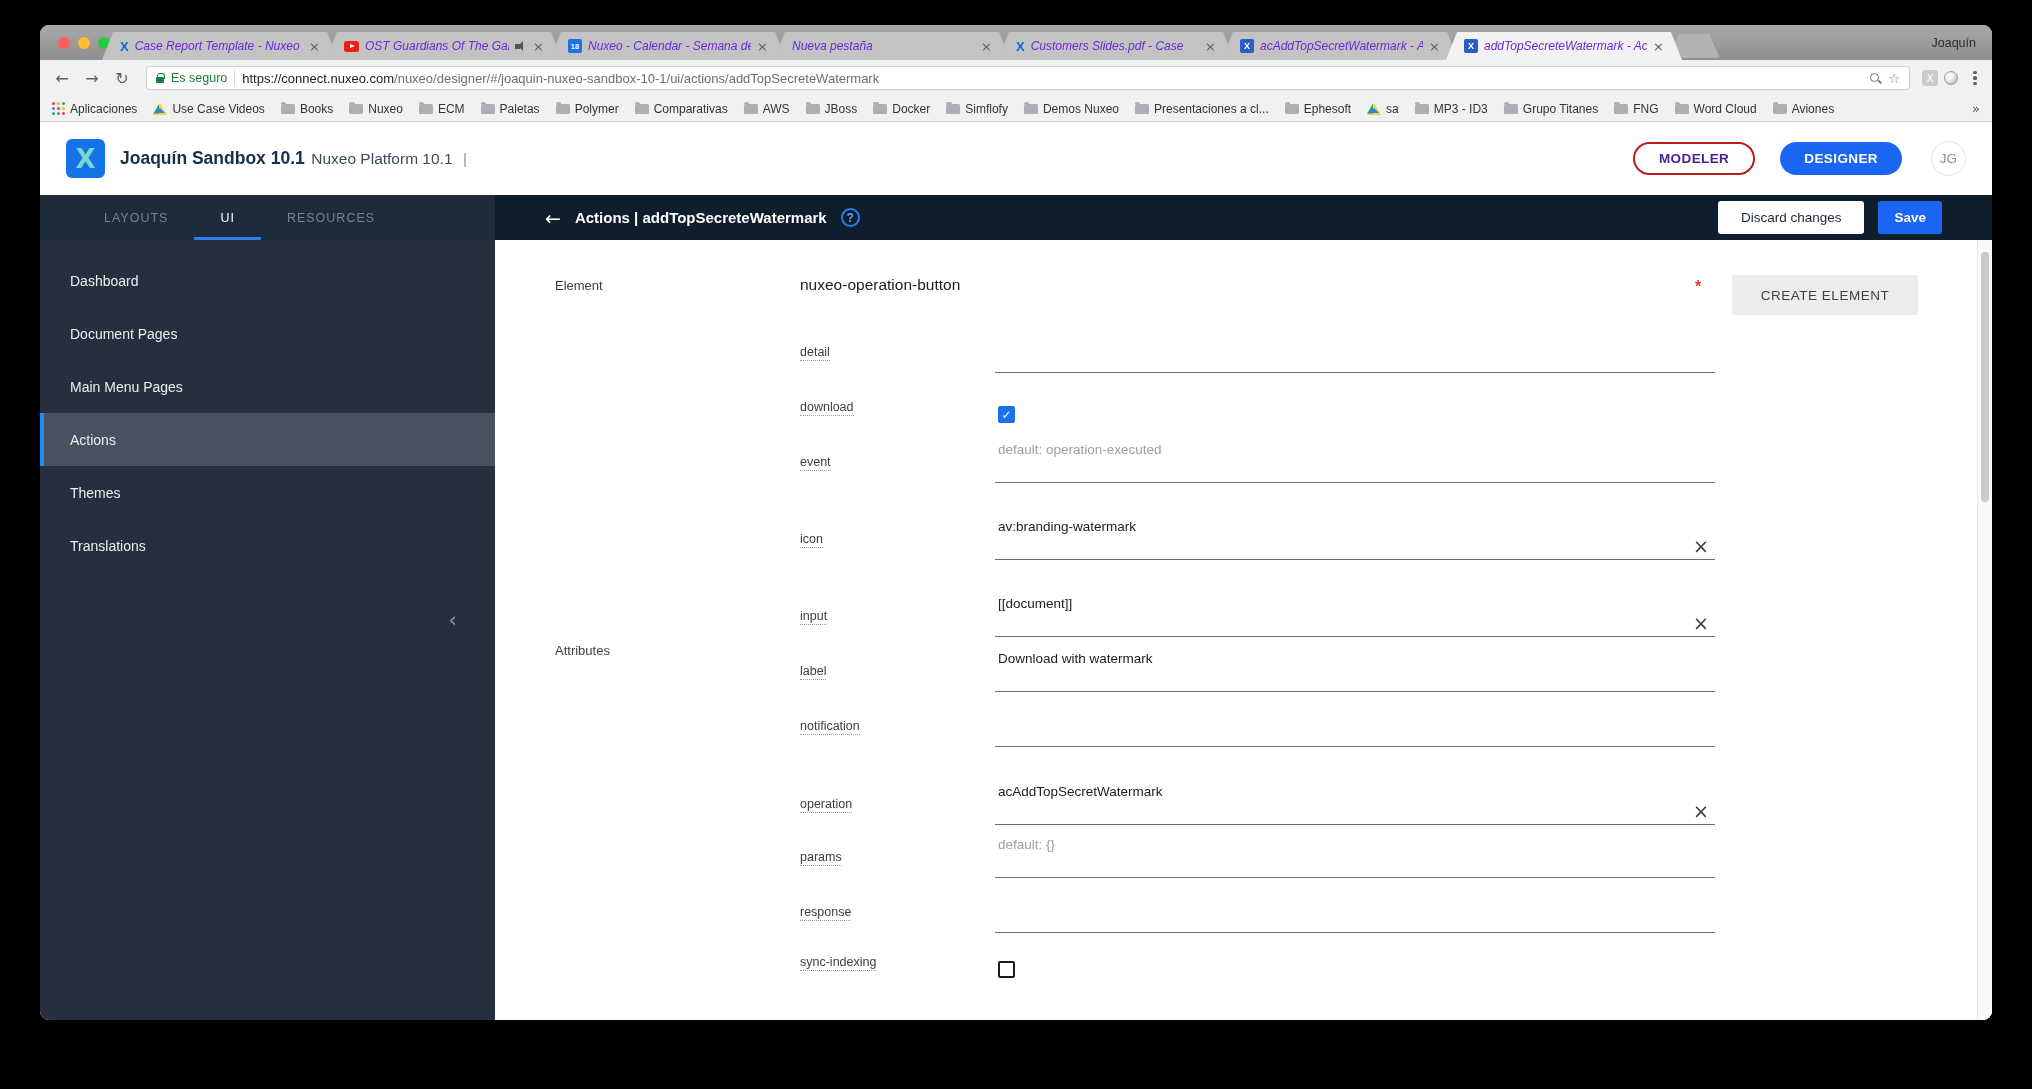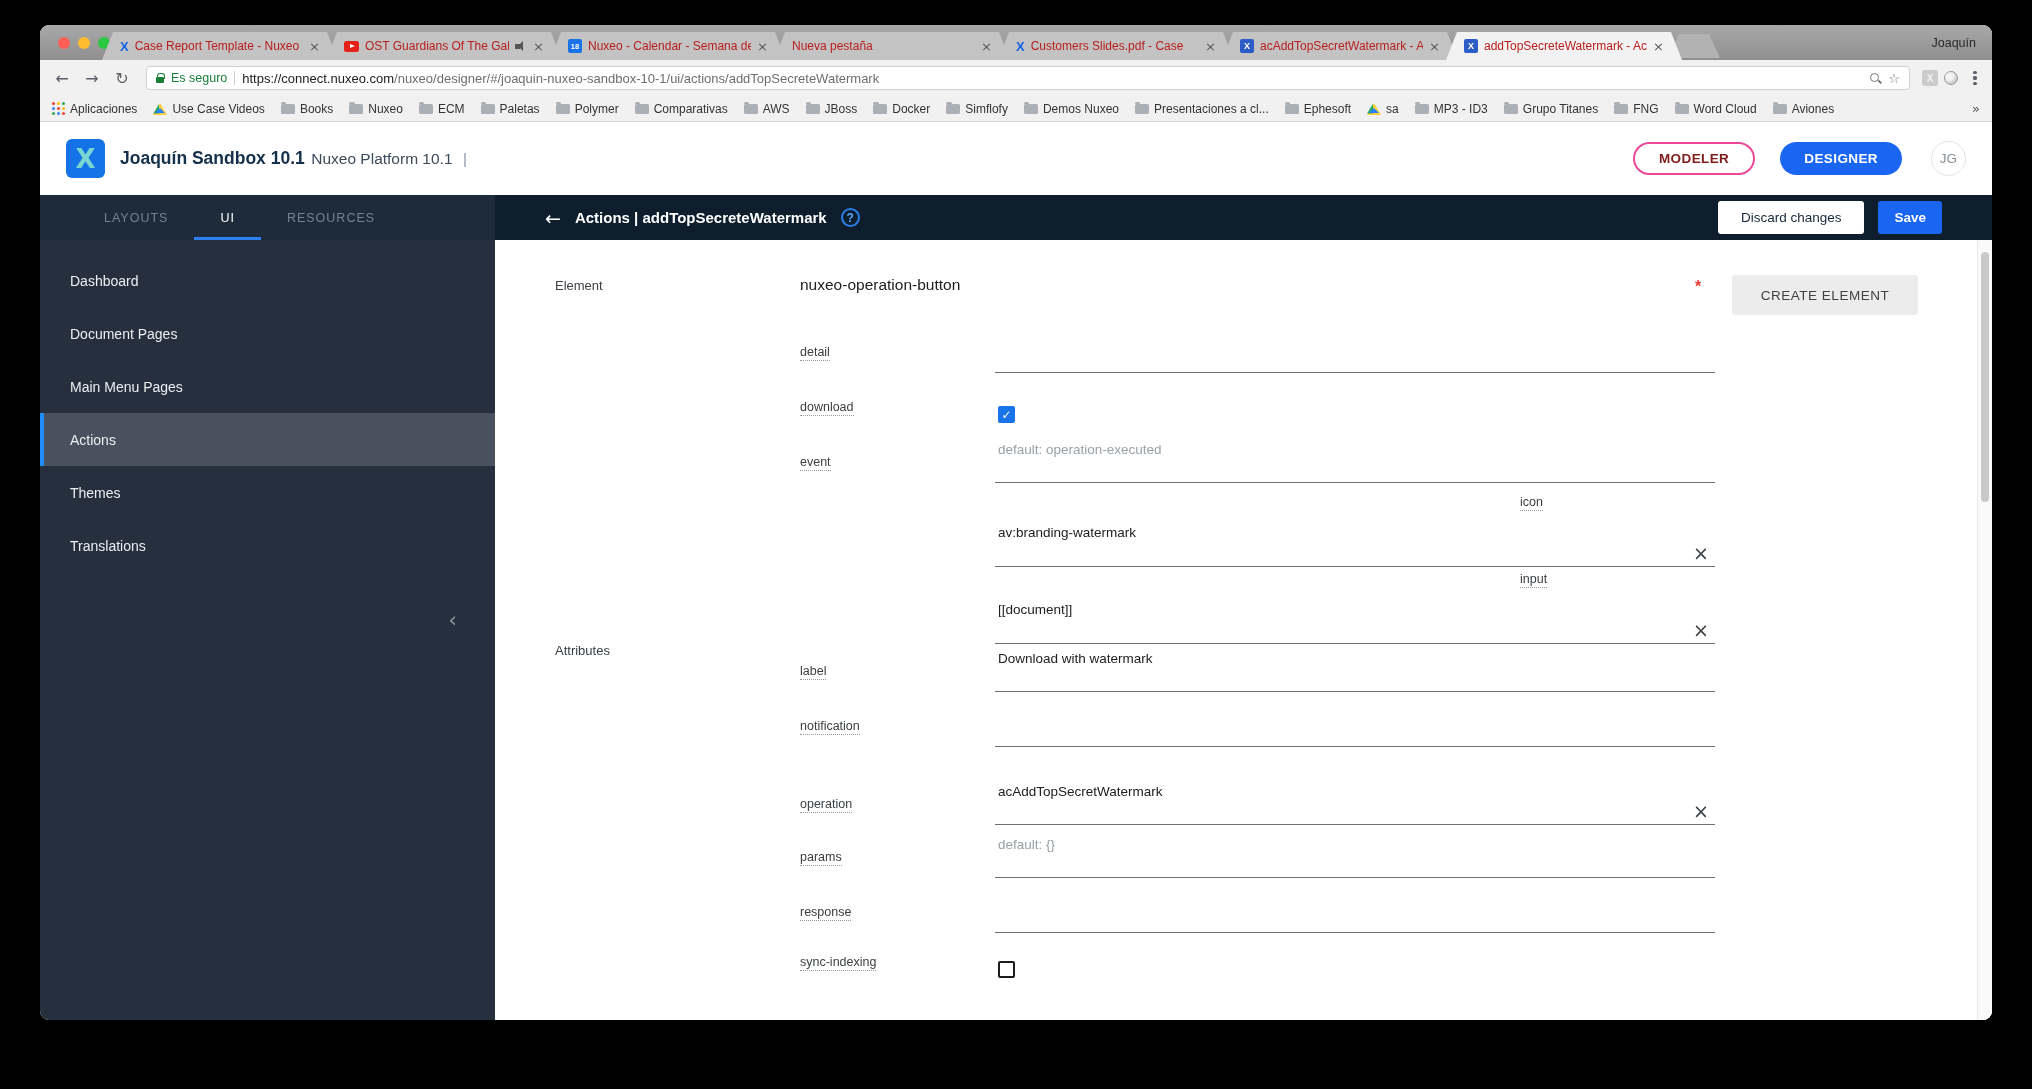--- a/index.html
+++ b/index.html
@@ -9,21 +9,21 @@
   
   .tabstrip { position:relative; height:35px; background:linear-gradient(#a8a8a8,#8f8f8f); flex:0 0 auto; }
   .traffic { position:absolute; left:18px; top:12px; display:flex; gap:8px; }
   .traffic span { width:12px; height:12px; border-radius:50%; display:block; }
   .t-red { background:#ff5f57; } .t-yellow { background:#febc2e; } .t-green { background:#28c840; }
   .tabs { position:absolute; left:62px; right:110px; bottom:0; height:28px; display:flex; }
   .tab { flex:0 1 236px; min-width:0; margin-right:-12px; position:relative; background:#c3c3c3;
          clip-path:polygon(11px 0, calc(100% - 11px) 0, 100% 100%, 0 100%);
          display:flex; align-items:center; padding:0 18px; gap:6px; }
   .tab.active { background:#f2f2f2; z-index:5; }
-  .tab-title { flex:1; min-width:0; overflow:hidden; white-space:nowrap; font-size:12px; color:#b91c1c; }
+  .tab-title { flex:1; min-width:0; overflow:hidden; white-space:nowrap; font-size:12px; color:#6d28d9;font-style:italic; }
   .tab-close { flex:0 0 auto; font-size:13px; color:#5a5a5a; line-height:1; font-family:"DejaVu Sans",sans-serif; }
   .newtab-stub { flex:0 0 52px; margin-left:-2px; background:#b2b2b2; clip-path:polygon(11px 0, calc(100% - 11px) 0, 100% 100%, 0 100%); height:24px; align-self:flex-start; margin-top:2px; border-radius:2px; }
   .profile-name { position:absolute; right:16px; top:11px; font-size:12.5px; color:#2b2b2b; }
   
   .fav-nuxeo { color:#1565e5; font-weight:900; font-size:13px; line-height:1; }
   .fav-studio { width:14px; height:14px; background:#2c5cc5; border-radius:2px; color:#fff; font-weight:900; font-size:9px; display:flex; align-items:center; justify-content:center; }
   .fav-yt { width:15px; height:11px; background:#e62117; border-radius:2.5px; position:relative; }
   .fav-yt::after { content:""; position:absolute; left:5.5px; top:3px; border-left:5px solid #fff; border-top:2.8px solid transparent; border-bottom:2.8px solid transparent; }
   .fav-cal { width:14px; height:14px; background:#1a73e8; border-radius:2px; color:#fff; font-size:7.5px; font-weight:bold; display:flex; align-items:center; justify-content:center; }
   .speaker { width:12px; height:10px; position:relative; flex:0 0 auto; }
@@ -63,21 +63,21 @@
   .bm-overflow { margin-left:auto; color:#555; font-size:13px; font-family:"DejaVu Sans",sans-serif; }
 
   
   .appheader { height:73px; background:#fff; display:flex; align-items:center; padding:0 26px; gap:15px; flex:0 0 auto; }
   .nx-logo { width:39px; height:39px; background:#1573e8; border-radius:6px; display:flex; align-items:center; justify-content:center; color:#7ad6d0; font-weight:900; font-size:26px; font-family:"DejaVu Sans",sans-serif; }
   .ah-title { font-size:17.5px; font-weight:bold; color:#15304b; }
   .ah-sub { font-size:15.5px; color:#3c4b5c; margin-left:2px; }
   .ah-pipe { color:#8a97a3; font-size:15px; margin-left:6px; }
   .ah-spacer { flex:1; }
   .pill { height:33px; border-radius:17px; display:flex; align-items:center; justify-content:center; font-size:13.5px; font-weight:bold; letter-spacing:.4px; padding:0 24px; }
-  .pill.modeler { border:2px solid #ec4899; color:#7f1d1d; background:#fff; }
+  .pill.modeler { border:2px solid #b91c1c; color:#4c1d95; background:#fff; }
   .pill.designer { background:#1a66f2; color:#fff; margin-left:10px; }
   .avatar { width:35px; height:35px; border-radius:50%; border:1.5px solid #e1e3e6; color:#8a9299; font-size:13.5px; display:flex; align-items:center; justify-content:center; margin-left:14px; background:#fff; }
 
   
   .subheader { height:45px; display:flex; flex:0 0 auto; }
   .sh-left { width:455px; background:#1d2b3a; display:flex; align-items:stretch; padding-left:38px; flex:0 0 auto; }
   .sh-tab { position:relative; display:flex; align-items:center; padding:9px 26px; font-size:12.5px; letter-spacing:1px; color:#76828f; }
   .sh-tab.active { color:#fff; }
   .sh-tab.active::after { content:""; position:absolute; left:0; right:0; bottom:0; height:3px; background:#2d7ff0; }
   .sh-right { flex:1; background:#0e1e2d; display:flex; align-items:center; padding:0 50px; gap:14px; }
@@ -104,21 +104,21 @@
   .form { padding:30px 0 0 60px; }
   .el-row { display:flex; align-items:center; height:30px; margin-bottom:18px; }
   .sec-label { width:245px; flex:0 0 auto; font-size:13px; color:#3a3f44; }
   .el-value { font-size:15.5px; color:#202124; }
   .attr-block { display:flex; }
   .attr-label-col { width:245px; flex:0 0 auto; display:flex; align-items:center; }
   .attr-label-col .sec-label { width:auto; }
   .fields { display:flex; flex-direction:column; }
   .frow { display:flex; align-items:flex-end; height:55px; }
   .frow.h65 { height:65px; } .frow.h53 { height:53px; } .frow.h50 { height:50px; }
-  .frow.mt12 { margin-top:12px;flex-direction:column; } .frow.mt13 { margin-top:13px; }
+  .frow.mt12 { margin-top:12px; } .frow.mt13 { margin-top:13px; }
   .flabel { width:195px; flex:0 0 auto; padding-bottom:14px; font-size:12.5px; color:#3c4043; }
   .flabel span { border-bottom:1px dotted #9a9a9a; padding-bottom:1px; }
   .fctrl { width:720px; flex:0 0 auto; position:relative; border-bottom:1px solid #6f6f6f; padding:0 28px 24px 3px; }
   .fctrl input { width:100%; border:none; outline:none; background:transparent; font-family:"Liberation Sans",sans-serif; font-size:13.5px; color:#202124; height:18px; }
   .fctrl input::placeholder { color:#9aa0a6; opacity:1; }
   .clear-x { position:absolute; right:6px; bottom:6px; font-size:19px; line-height:14px; color:#3c4043; font-family:"DejaVu Sans",sans-serif; }
   .fctrl-plain { width:720px; flex:0 0 auto; padding-bottom:5px; }
   .cb { width:17px; height:17px; border:2px solid #1c1c1c; border-radius:2px; margin-left:3px; display:flex; align-items:center; justify-content:center; }
   .cb.checked { background:#1a73e8; border-color:#1a73e8; }
   .cb.checked::after { content:"\2713"; color:#fff; font-size:12px; font-weight:bold; font-family:"DejaVu Sans",sans-serif; }

